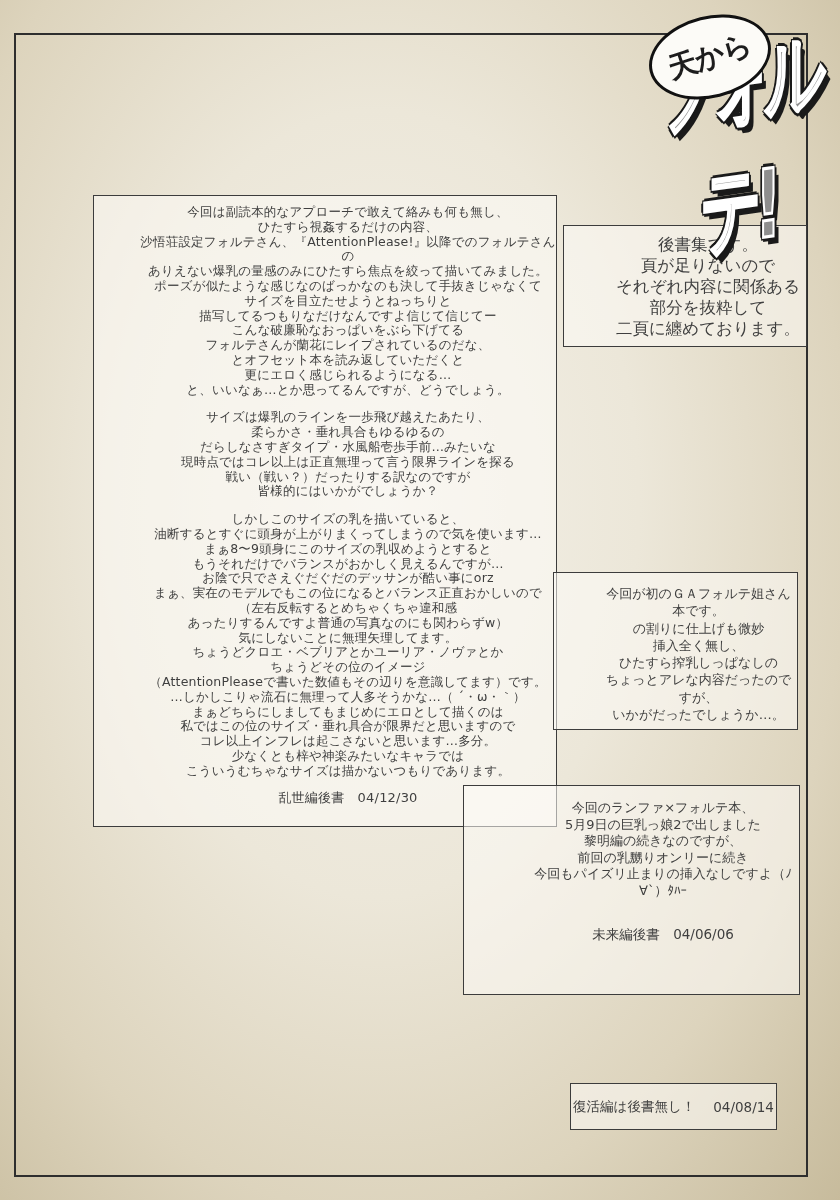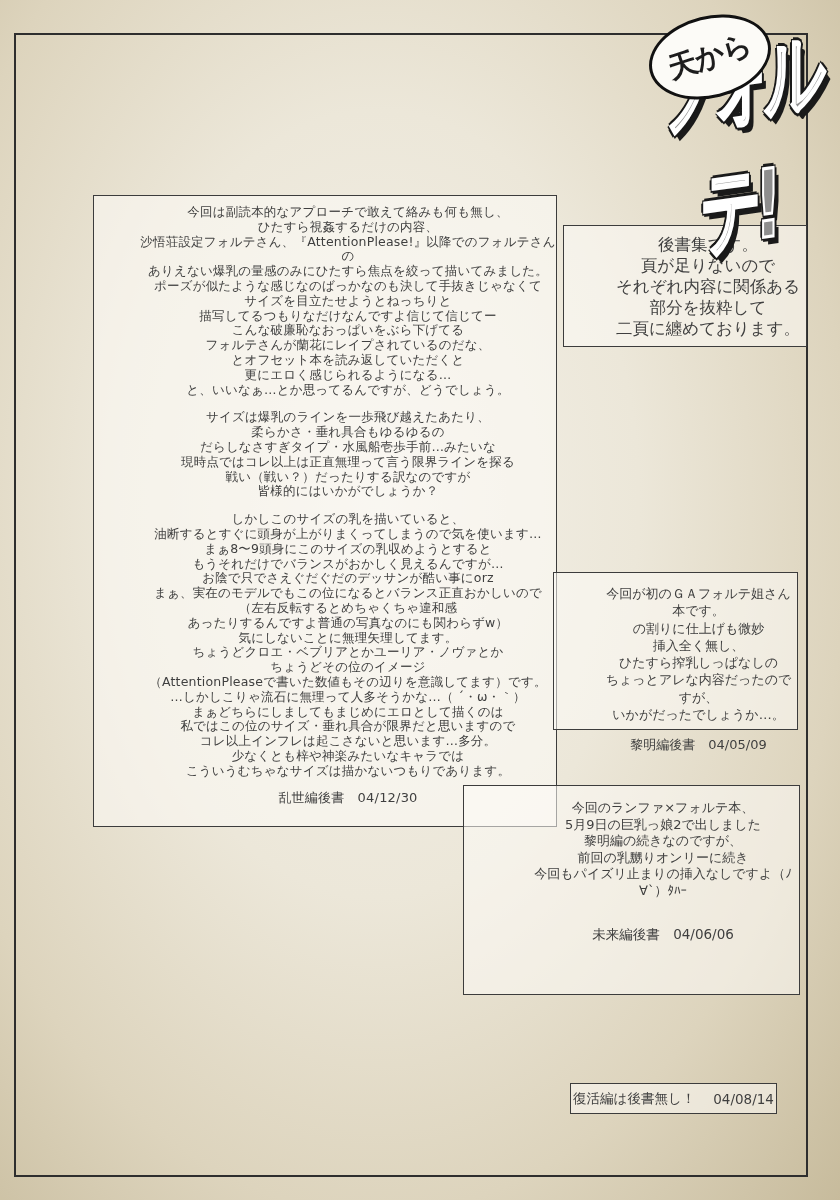--- a/index.html
+++ b/index.html
@@ -42,21 +42,21 @@
   .reimei-box .txt { font-size:13px; line-height:17.3px; }
   .reimei-box .sig { font-size:13px; margin-top:13px; }
 
   
   .mirai-box { left:463px; top:785px; width:337px; height:210px; padding-top:14px; }
   .mirai-box .txt { font-size:13px; line-height:16.6px;margin-left:17px; }
   .mirai-box .gap { height:13px; }
   .mirai-box .sig { font-size:13.5px; margin-top:13px; }
 
   
-  .fukkatsu-box { left:570px; top:1083px; width:207px; height:31px;
+  .fukkatsu-box { left:570px; top:1083px; width:207px; height:47px;
     display:flex; align-items:center; justify-content:center; gap:18px; }
   .fukkatsu-box span { font-size:13.5px; }
 
   
   .logo { position:absolute; left:620px; top:0; width:220px; height:200px; z-index:5; }
   .logo-title {
     position:absolute; left:18px; top:66px; width:200px;
     font-size:60px; font-weight:900; letter-spacing:-7px; text-align:center;
     color:#8e8e8e;
     -webkit-text-stroke:2px #ffffff;
@@ -145,21 +145,20 @@
 二頁に纏めております。</p>
   </div>
 
   <div class="box reimei-box">
     <p class="txt">今回が初のＧＡフォルテ姐さん本です。
 の割りに仕上げも微妙
 挿入全く無し、
 ひたすら搾乳しっぱなしの
 ちょっとアレな内容だったのですが、
 いかがだったでしょうか…。</p>
-    <p class="txt sig">黎明編後書　04/05/09</p>
   </div>
 
   <div class="box mirai-box">
     <p class="txt">今回のランファ×フォルテ本、
 5月9日の巨乳っ娘2で出しました
 黎明編の続きなのですが、
 前回の乳嬲りオンリーに続き
 今回もパイズリ止まりの挿入なしですよ（ﾉ∀`）ﾀﾊｰ</p>
     <div class="gap"></div>
     <p class="txt sig">未来編後書　04/06/06</p>

